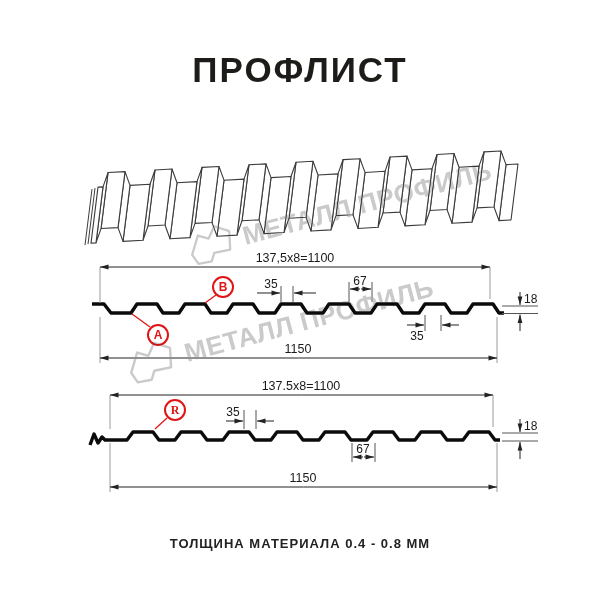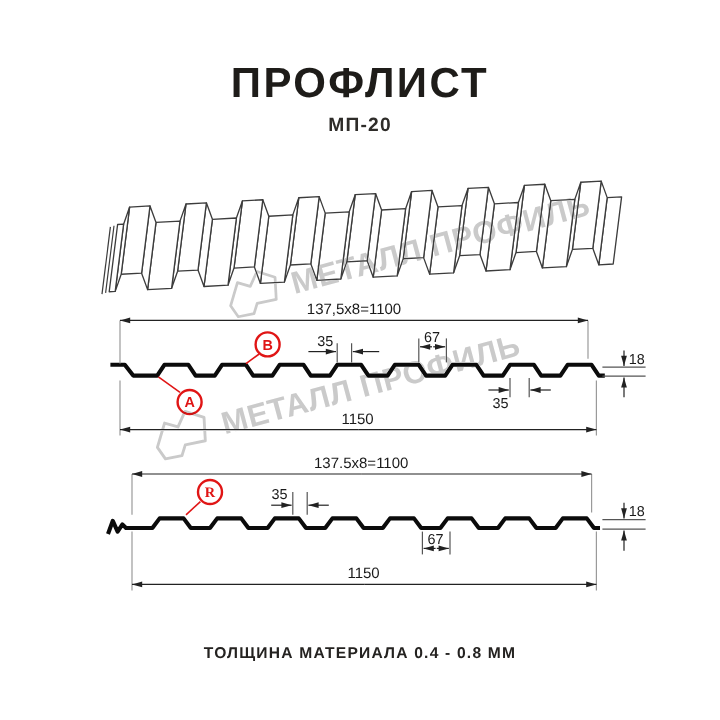--- a/index.html
+++ b/index.html
@@ -17,21 +17,20 @@
   .wm-text{font-size:26px;font-weight:700;color:#c7c7c7;letter-spacing:.5px;white-space:nowrap;}
   #wm1{left:188px;top:231px;}
   #wm2{left:126px;top:348px;}
 </style>
 </head>
 <body>
 
 <div id="stage">
 
   <div class="title">ПРОФЛИСТ</div>
-  <div class="subtitle">МП-20</div>
 
   <svg id="drawing" width="600" height="600">
       <line x1="95" y1="188.11" x2="88" y2="244.11" stroke="#3c3c3c" stroke-width="1"></line>
       <line x1="92" y1="189.11" x2="85" y2="245.11" stroke="#3c3c3c" stroke-width="1"></line>
       <polygon points="506,164.67 518,164.01 511,220.01 499,220.67" fill="#ffffff" stroke="#3c3c3c" stroke-width="1.1" stroke-linejoin="round"></polygon>
       <polygon points="501,150.945 506,164.67 499,220.67 494,206.945" fill="#ffffff" stroke="#3c3c3c" stroke-width="1.1" stroke-linejoin="round"></polygon>
       <polygon points="484,151.88 501,150.945 494,206.945 477,207.88" fill="#ffffff" stroke="#3c3c3c" stroke-width="1.1" stroke-linejoin="round"></polygon>
       <polygon points="479,166.155 484,151.88 477,207.88 472,222.155" fill="#ffffff" stroke="#3c3c3c" stroke-width="1.1" stroke-linejoin="round"></polygon>
       <polygon points="459,167.255 479,166.155 472,222.155 452,223.255" fill="#ffffff" stroke="#3c3c3c" stroke-width="1.1" stroke-linejoin="round"></polygon>
       <polygon points="454,153.53 459,167.255 452,223.255 447,209.53" fill="#ffffff" stroke="#3c3c3c" stroke-width="1.1" stroke-linejoin="round"></polygon>

